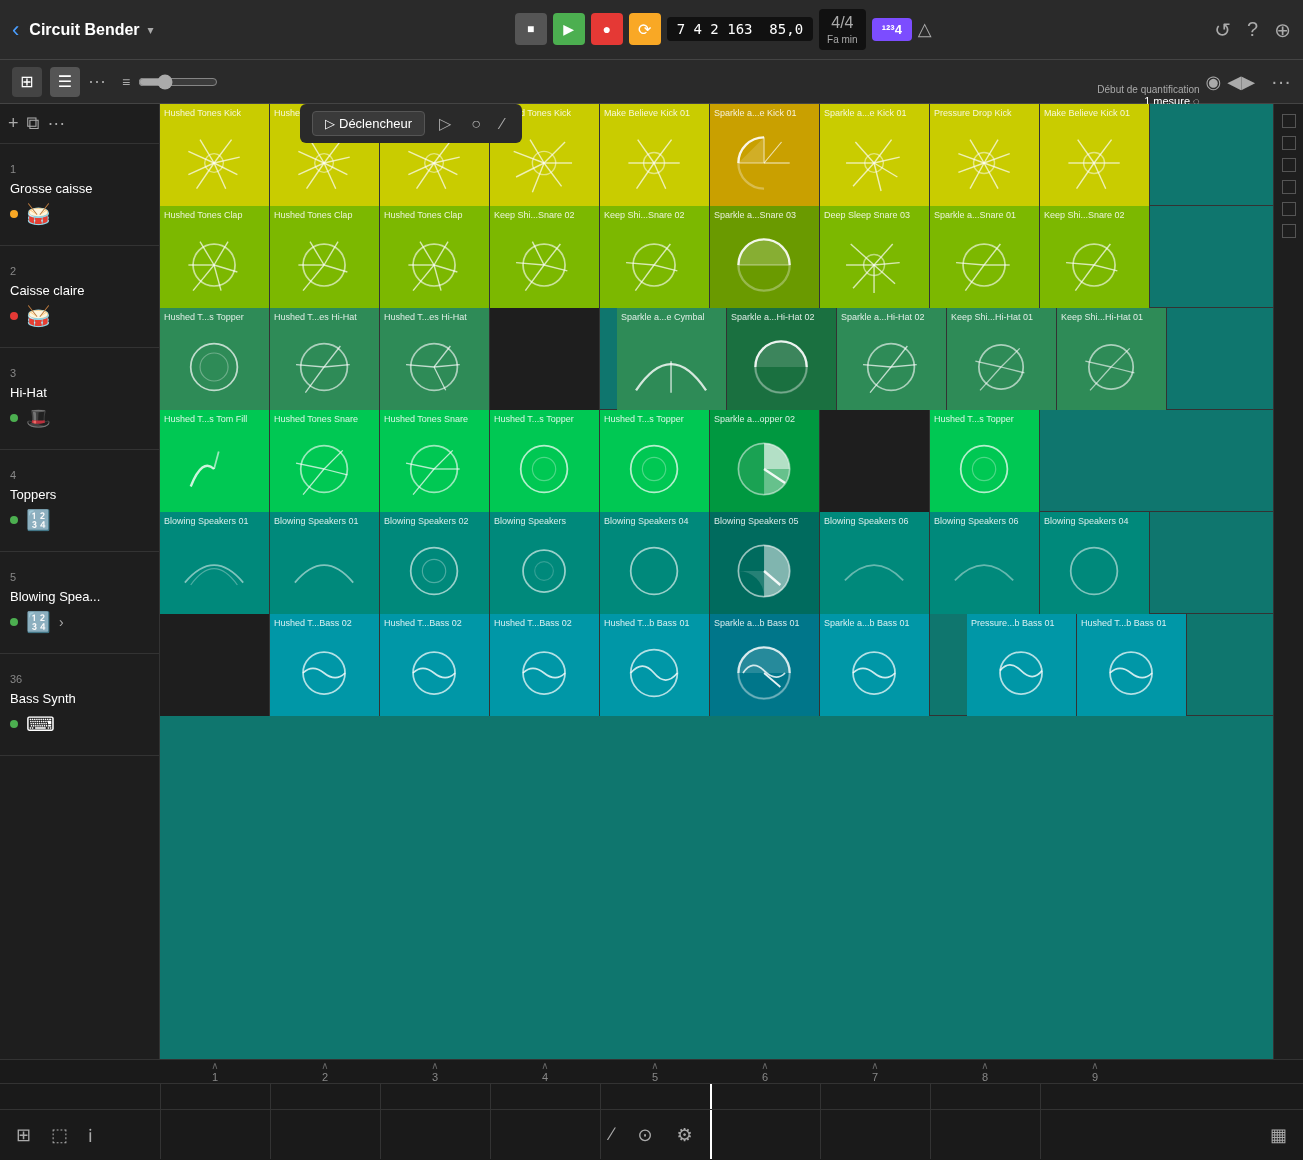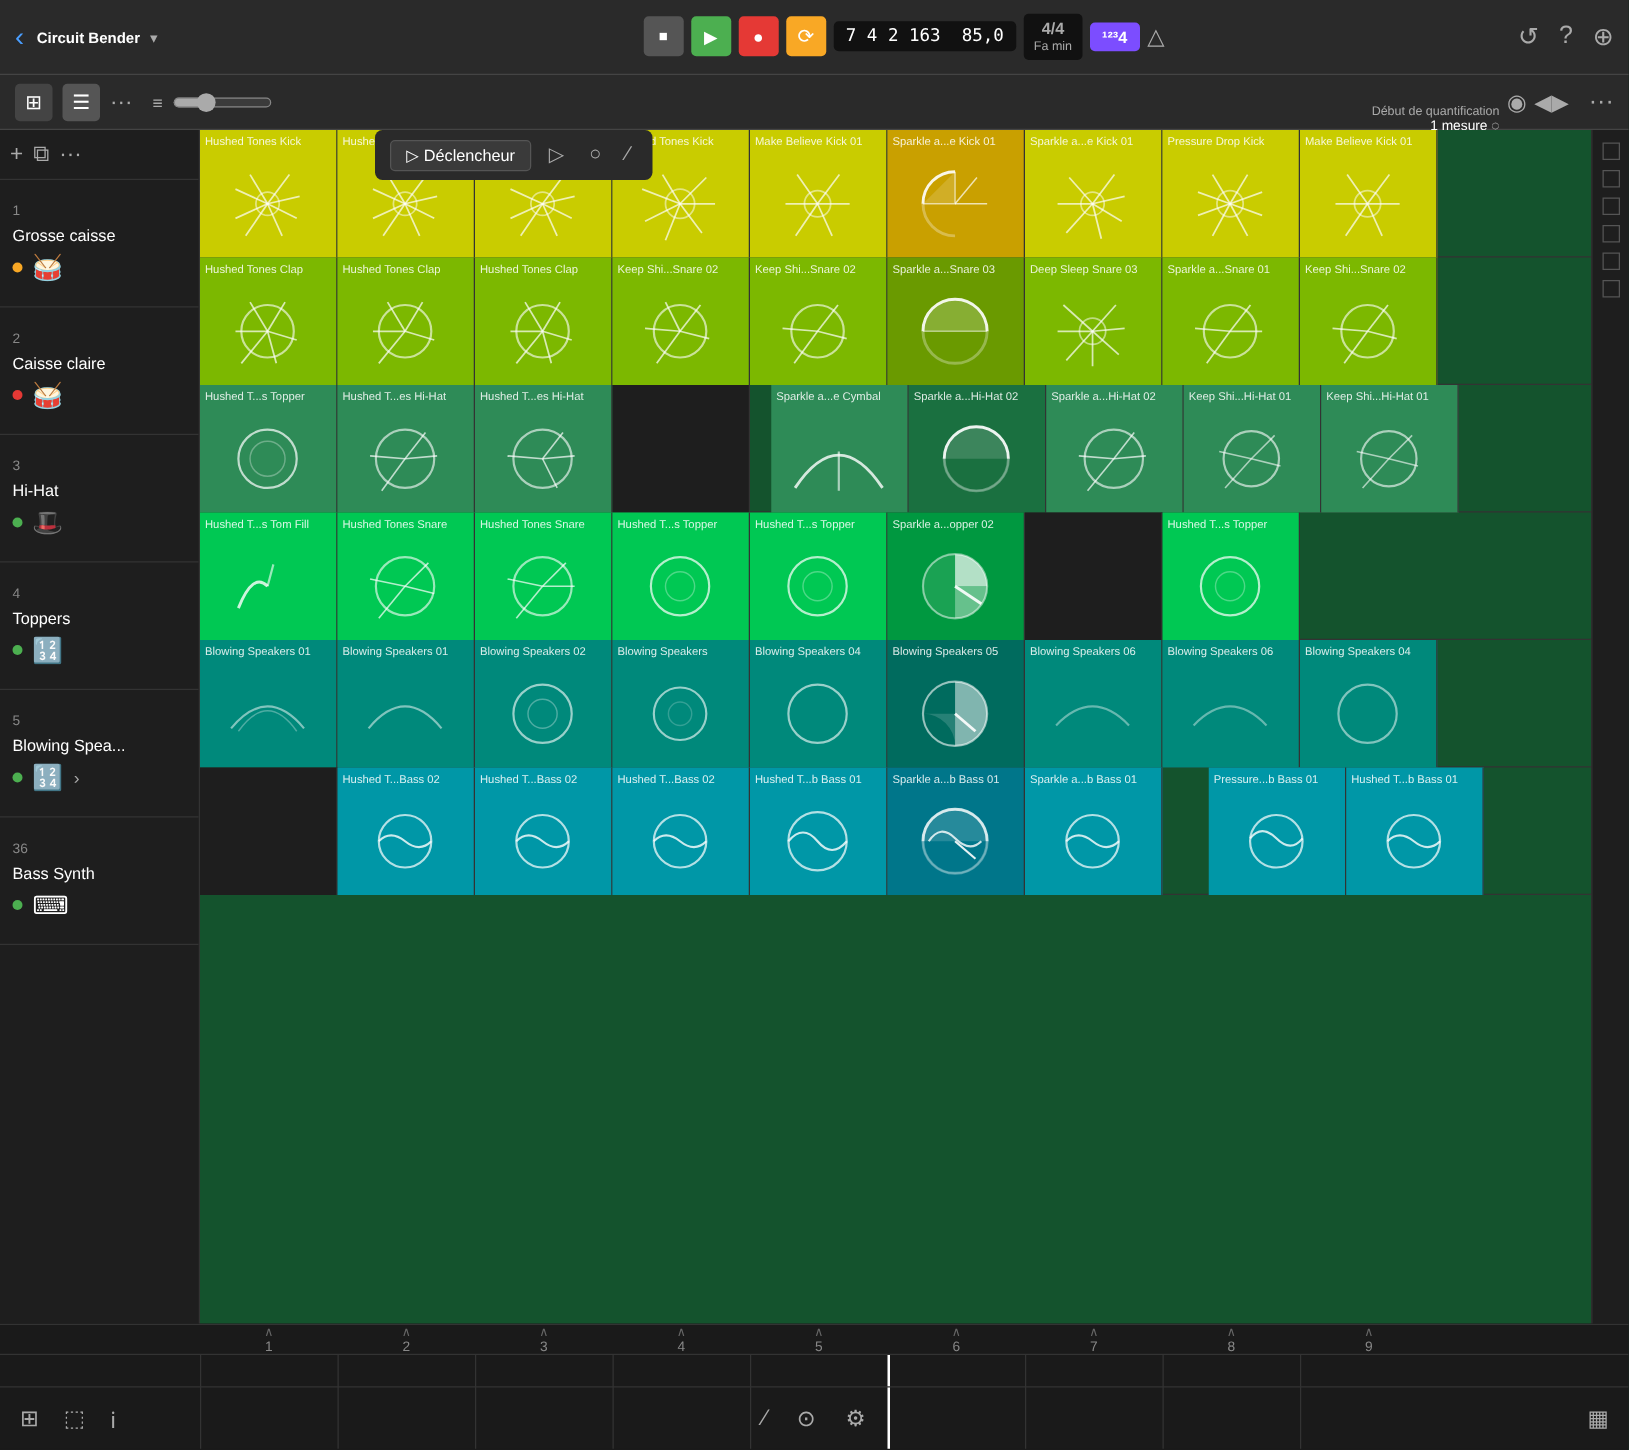--- a/index.html
+++ b/index.html
@@ -23,21 +23,21 @@
       border-bottom: 1px solid #444;
     }
     .back-btn {
       color: #4a9eff;
       font-size: 22px;
       cursor: pointer;
       margin-right: 4px;
     }
     .project-name {
       color: #fff;
-      font-size: 12px;
+      font-size: 16px;
       font-weight: 600;
     }
     .chevron-down {
       color: #aaa;
       font-size: 12px;
       margin-left: 2px;
     }
     .spacer { flex: 1; }
 
     .transport-controls {
@@ -231,21 +231,21 @@
     .track-dot {
       width: 8px; height: 8px;
       border-radius: 50%;
     }
 
     
     .clip-grid {
       flex: 1;
       overflow-x: auto;
       overflow-y: auto;
-      background: #14532d;
+      background: #0f766e;
     }
     .grid-inner {
       display: flex;
       flex-direction: column;
     }
     .grid-row {
       display: flex;
       height: 102px;
       border-bottom: 1px solid #333;
     }
@@ -406,21 +406,21 @@
     <button class="btn-record">
       <span style="color:#fff;font-size:14px;">●</span>
     </button>
     <button class="btn-loop">
       <span style="color:#fff;font-size:16px;">⟳</span>
     </button>
     <div class="position-display">
       <span>7  4  2  163</span>&nbsp;&nbsp;<span>85,0</span>
     </div>
     <div class="time-sig">
-      <div style="font-size:13px;font-weight:700;">4/4</div>
+      <div style="font-size:16px;font-weight:400;">4/4</div>
       <div style="font-size:10px;color:#aaa;">Fa min</div>
     </div>
     <div class="key-badge">¹²³4</div>
     <span class="tuner-icon">△</span>
   </div>
 
   <div class="spacer"></div>
 
   <div class="top-right-icons">
     <span>↺</span>

